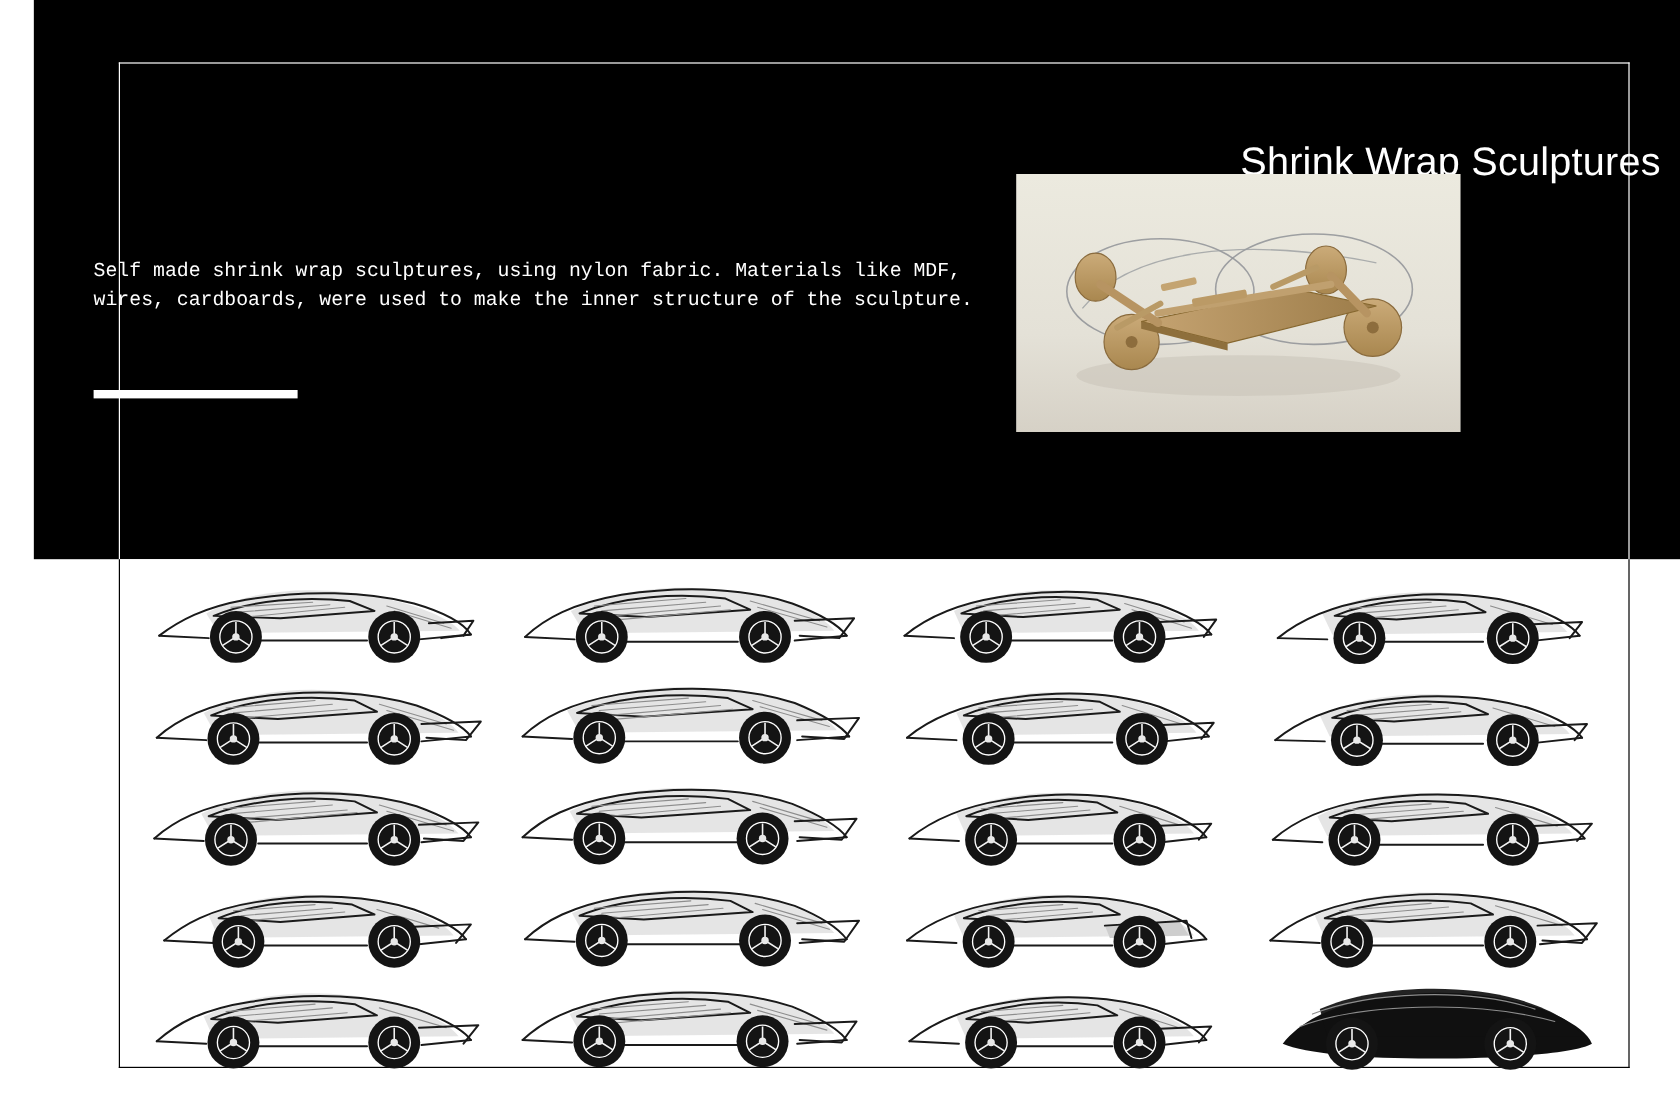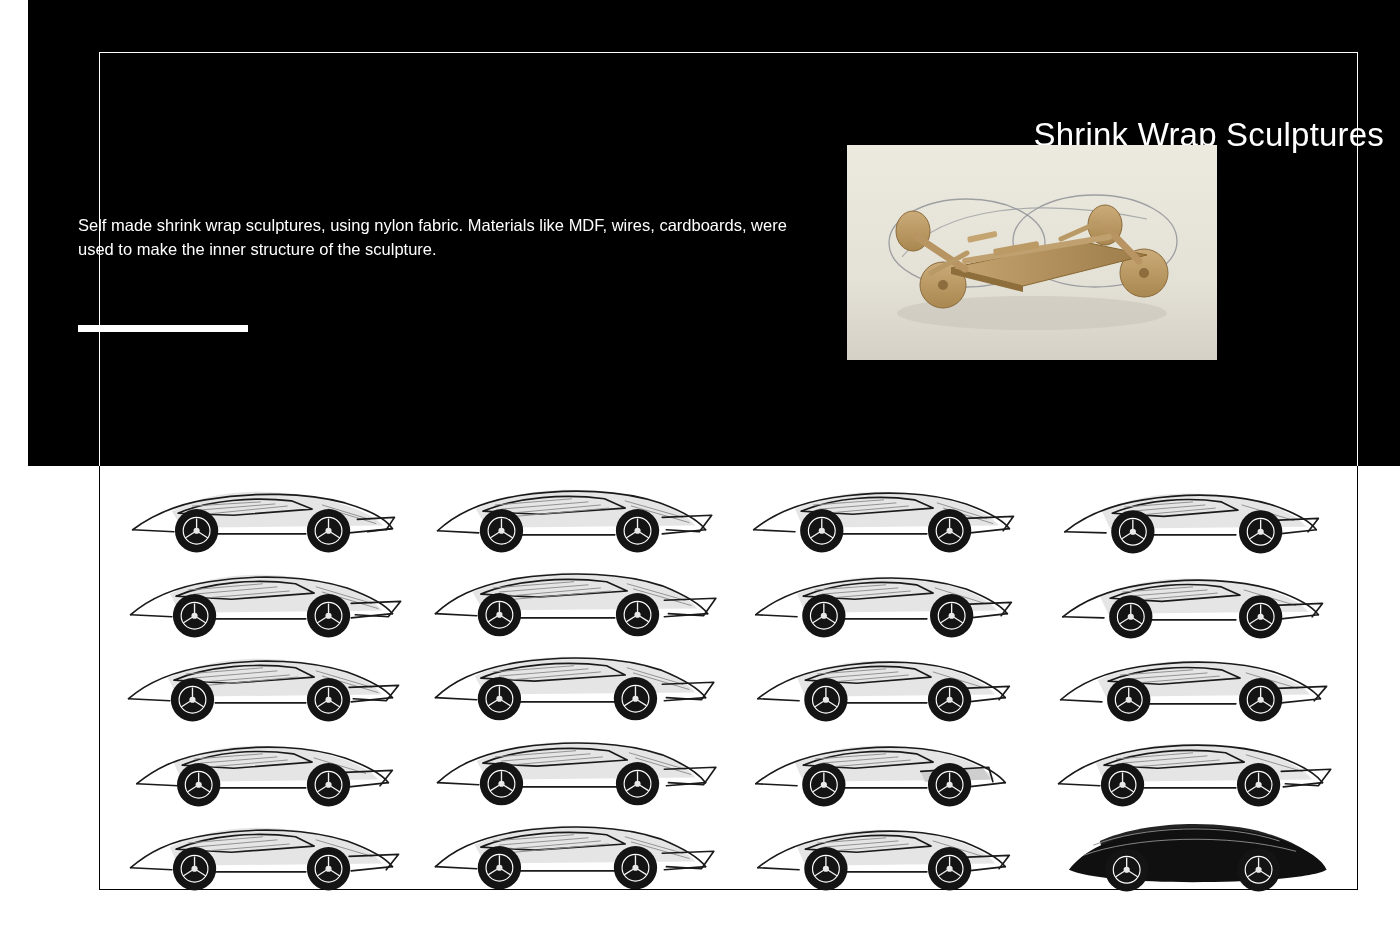--- a/index.html
+++ b/index.html
@@ -48,20 +48,21 @@
   }
   .hero-body {
     position: absolute;
     left: 50px;
     top: 214px;
     width: 740px;
     color: #ffffff;
     font-size: 16.5px;
     line-height: 1.45;
     font-weight: 400;
+    font-family: Liberation Mono, monospace;
   }
   .hero-rule {
     position: absolute;
     left: 50px;
     top: 325px;
     width: 170px;
     height: 7px;
     background: #ffffff;
   }
   

